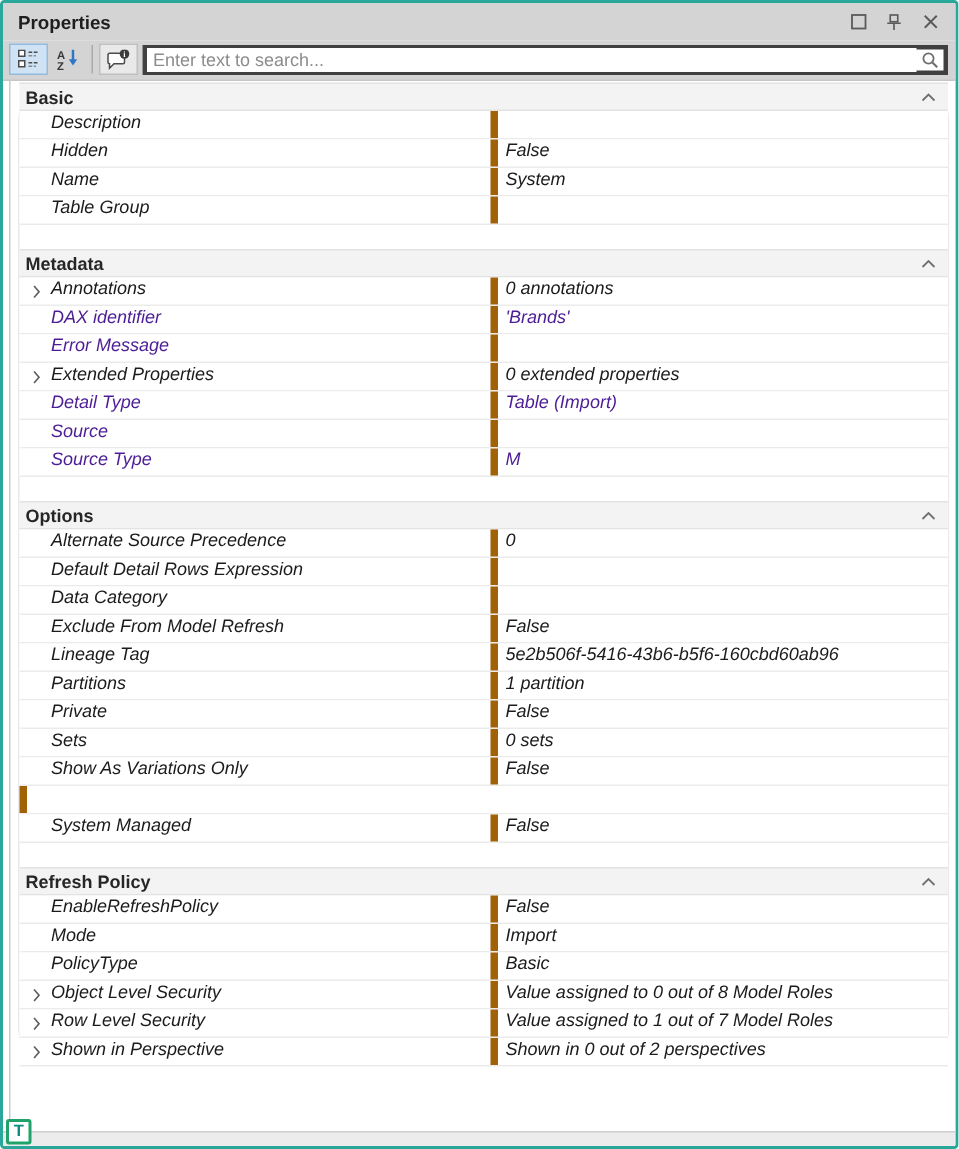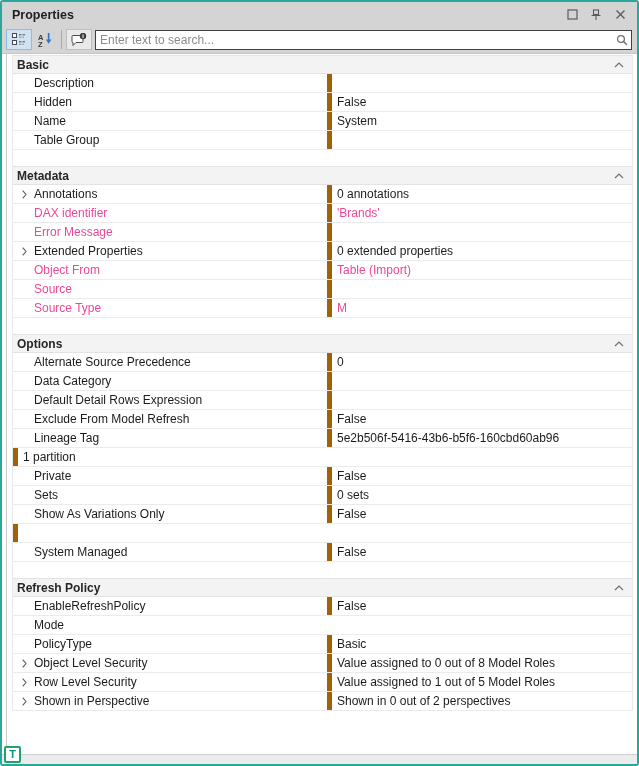--- a/index.html
+++ b/index.html
@@ -42,62 +42,62 @@
   .tbtn {
     width: 26px; height: 21px; flex: none;
     display:flex; align-items:center; justify-content:center;
     border: 1px solid transparent; background: transparent; padding:0;
   }
   .tbtn.selected { background: #cfe3f5; border-color: #94badd; }
   .tbtn.lit { background: #e9e9e9; border-color: #bfbfbf; }
   .tsep { width:1px; height:19px; background:#a9a9a9; margin: 0 4px 0 3px; flex:none; }
   .searchwrap {
     flex: 1; height: 20px; margin-left: 3px;
-    background: #ffffff; border: 1px solid #404040;
+    background: #ffffff; border: 3px solid #404040;
     display: flex; align-items: center;
   }
   .searchwrap input {
     flex: 1; border: none; outline: none; height: 16px;
     font-family: "Liberation Sans", sans-serif; font-size: 12px; color:#1b1b1b;
     padding: 0 4px;
   }
   .searchwrap input::placeholder { color: #8c8c8c; }
   .mag { width: 18px; flex: none; display:flex; align-items:center; justify-content:center; }
 
   
   .content {
     flex: 1; background: #ffffff; overflow: hidden;
     padding-left: 5px;
     border-left: 1px solid #c9c9c9;
     margin-left: 4px;
   }
   #grid {
     margin-right: 4px; margin-top: 1px;
-    border-left: 1px solid #e9e9e9; border-right: 1px solid #e9e9e9;
+    border-left: 1px solid #e9e9e9; border-right: 1px solid #e9e9e9; border-radius: 26px;
   }
   .sec {
     height: 19px; margin-top: 16px;
     background: #f3f3f3;
     border-top: 1px solid #e3e3e3; border-bottom: 1px solid #e3e3e3;
     display: flex; align-items: center;
     padding: 0 8px 0 4px;
   }
   .sec:first-child { margin-top: 0; }
   .sec-title { font-weight: bold; color:#262626; flex: 1; }
   .sec-caret { display:flex; align-items:center; }
   .row {
     height: 19px; display: flex; align-items: stretch;
     border-bottom: 1px solid #ebebeb;
     background: #ffffff;
   }
-  .cell { display: flex; align-items: center; overflow: hidden; white-space: nowrap; }
+  .cell { display: flex; overflow: hidden; white-space: nowrap; font-style: italic; }
   .lab { width: 314px; flex: none; padding-left: 21px; position: relative; }
   .exp { position: absolute; left: 9px; top: 5px; display:flex; }
   .val { flex: 1; border-left: 5px solid #a16207; padding-left: 5px; }
-  .row.ro .lab, .row.ro .val { color: #ec4899; }
+  .row.ro .lab, .row.ro .val { color: #4c1d95; }
 
   
   .statusbar {
     height: 10px; flex: none;
     background: #ececec;
     border-top: 1px solid #cfcfcf;
   }
   .tray-icon {
     position: absolute; left: 2px; bottom: 1px;
     width: 17px; height: 17px;
@@ -244,21 +244,21 @@
               <svg width="5" height="9" viewBox="0 0 5 9">
                 <polyline points="0.7,0.7 4,4.5 0.7,8.3" fill="none" stroke="#5d5d5d" stroke-width="1.1"></polyline>
               </svg>
             </span>
             <span>Extended Properties</span>
           </div>
           <div class="cell val">0 extended properties</div>
         </div>
         <div class="row ro">
           <div class="cell lab">
-            <span>Object From</span>
+            <span>Detail Type</span>
           </div>
           <div class="cell val">Table (Import)</div>
         </div>
         <div class="row ro">
           <div class="cell lab">
             <span>Source</span>
           </div>
           <div class="cell val"></div>
         </div>
         <div class="row ro">
@@ -276,43 +276,46 @@
           </span>
         </div>
         <div class="row">
           <div class="cell lab">
             <span>Alternate Source Precedence</span>
           </div>
           <div class="cell val">0</div>
         </div>
         <div class="row">
           <div class="cell lab">
+            <span>Default Detail Rows Expression</span>
+          </div>
+          <div class="cell val"></div>
+        </div>
+        <div class="row">
+          <div class="cell lab">
             <span>Data Category</span>
           </div>
           <div class="cell val"></div>
         </div>
         <div class="row">
           <div class="cell lab">
-            <span>Default Detail Rows Expression</span>
-          </div>
-          <div class="cell val"></div>
-        </div>
-        <div class="row">
-          <div class="cell lab">
             <span>Exclude From Model Refresh</span>
           </div>
           <div class="cell val">False</div>
         </div>
         <div class="row">
           <div class="cell lab">
             <span>Lineage Tag</span>
           </div>
           <div class="cell val">5e2b506f-5416-43b6-b5f6-160cbd60ab96</div>
         </div>
         <div class="row">
+          <div class="cell lab">
+            <span>Partitions</span>
+          </div>
           <div class="cell val">1 partition</div>
         </div>
         <div class="row">
           <div class="cell lab">
             <span>Private</span>
           </div>
           <div class="cell val">False</div>
         </div>
         <div class="row">
           <div class="cell lab">
@@ -346,20 +349,21 @@
         <div class="row">
           <div class="cell lab">
             <span>EnableRefreshPolicy</span>
           </div>
           <div class="cell val">False</div>
         </div>
         <div class="row">
           <div class="cell lab">
             <span>Mode</span>
           </div>
+          <div class="cell val">Import</div>
         </div>
         <div class="row">
           <div class="cell lab">
             <span>PolicyType</span>
           </div>
           <div class="cell val">Basic</div>
         </div>
         <div class="row">
           <div class="cell lab">
             <span class="exp">
@@ -373,21 +377,21 @@
         </div>
         <div class="row">
           <div class="cell lab">
             <span class="exp">
               <svg width="5" height="9" viewBox="0 0 5 9">
                 <polyline points="0.7,0.7 4,4.5 0.7,8.3" fill="none" stroke="#5d5d5d" stroke-width="1.1"></polyline>
               </svg>
             </span>
             <span>Row Level Security</span>
           </div>
-          <div class="cell val">Value assigned to 1 out of 5 Model Roles</div>
+          <div class="cell val">Value assigned to 1 out of 7 Model Roles</div>
         </div>
         <div class="row">
           <div class="cell lab">
             <span class="exp">
               <svg width="5" height="9" viewBox="0 0 5 9">
                 <polyline points="0.7,0.7 4,4.5 0.7,8.3" fill="none" stroke="#5d5d5d" stroke-width="1.1"></polyline>
               </svg>
             </span>
             <span>Shown in Perspective</span>
           </div>

